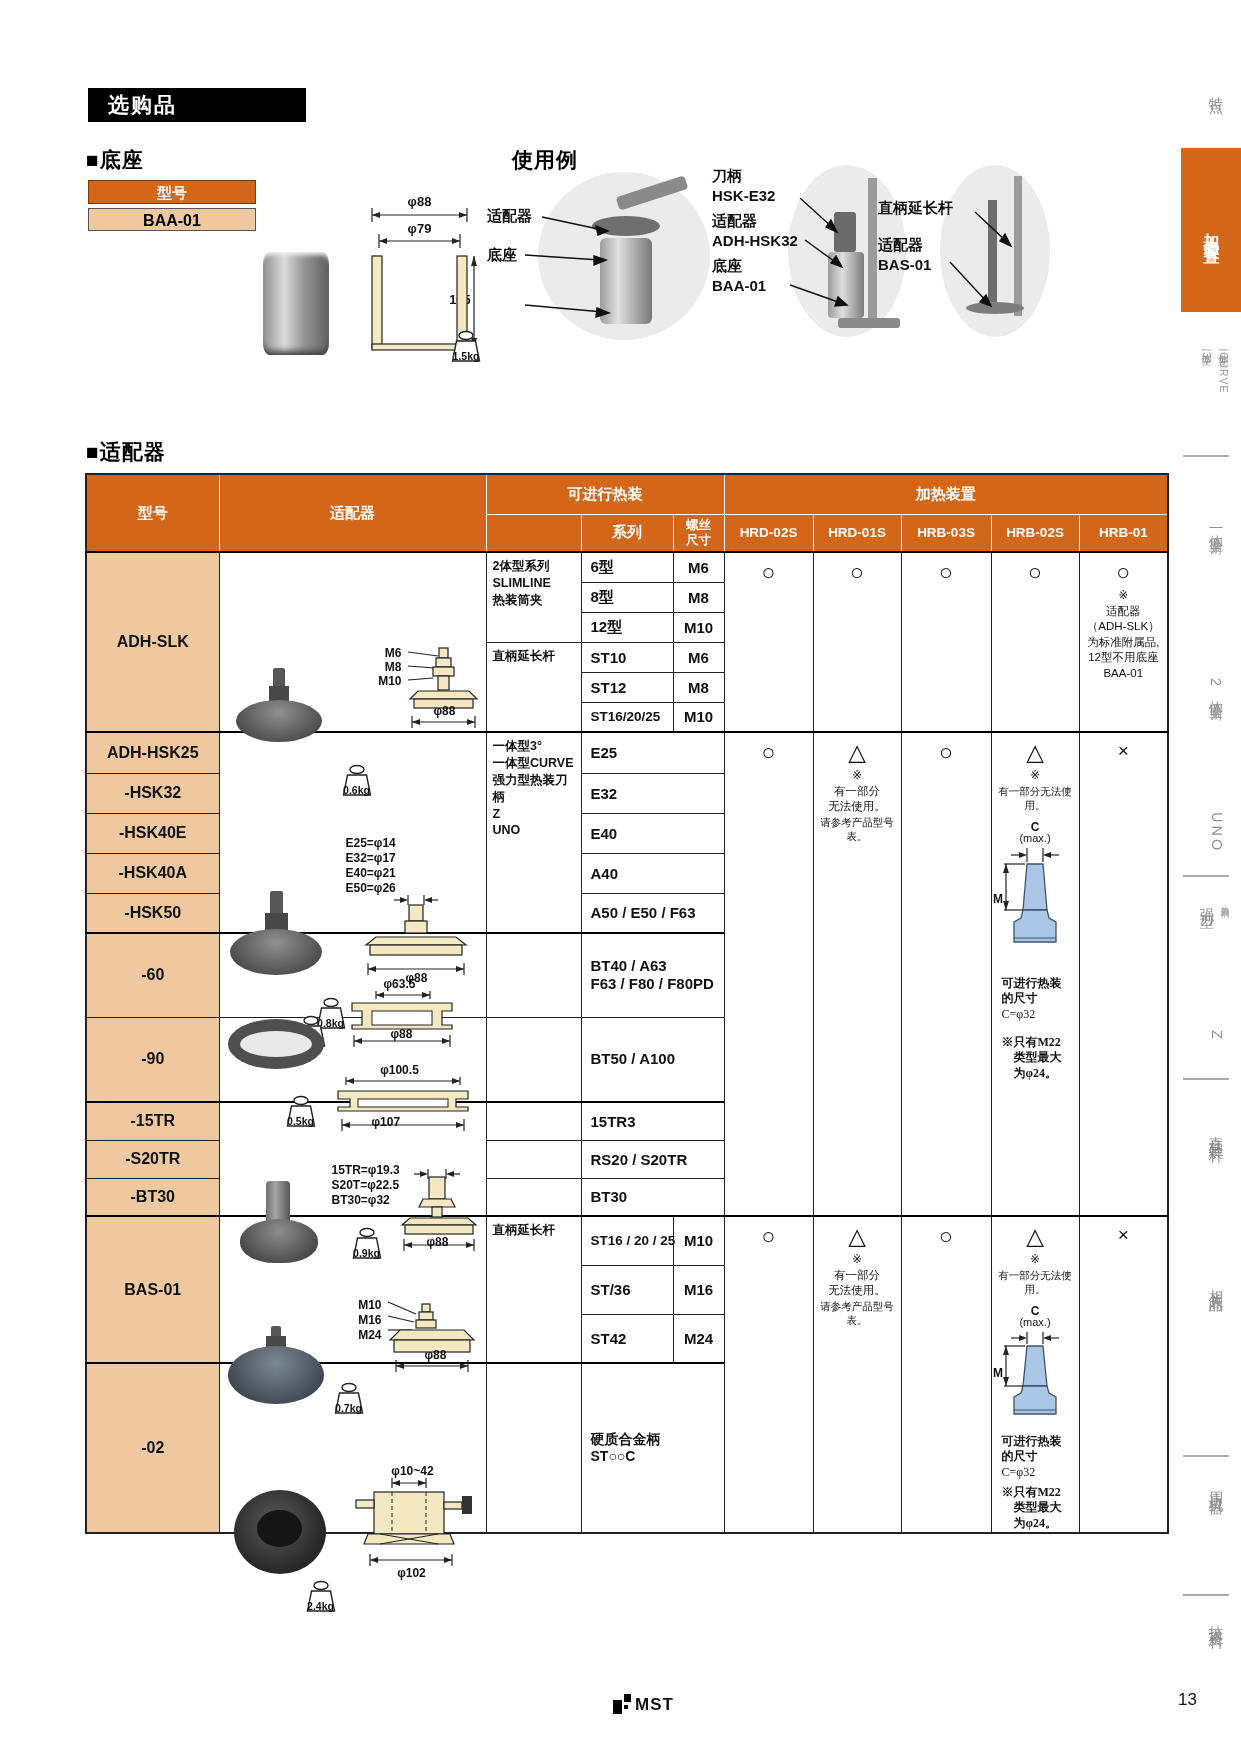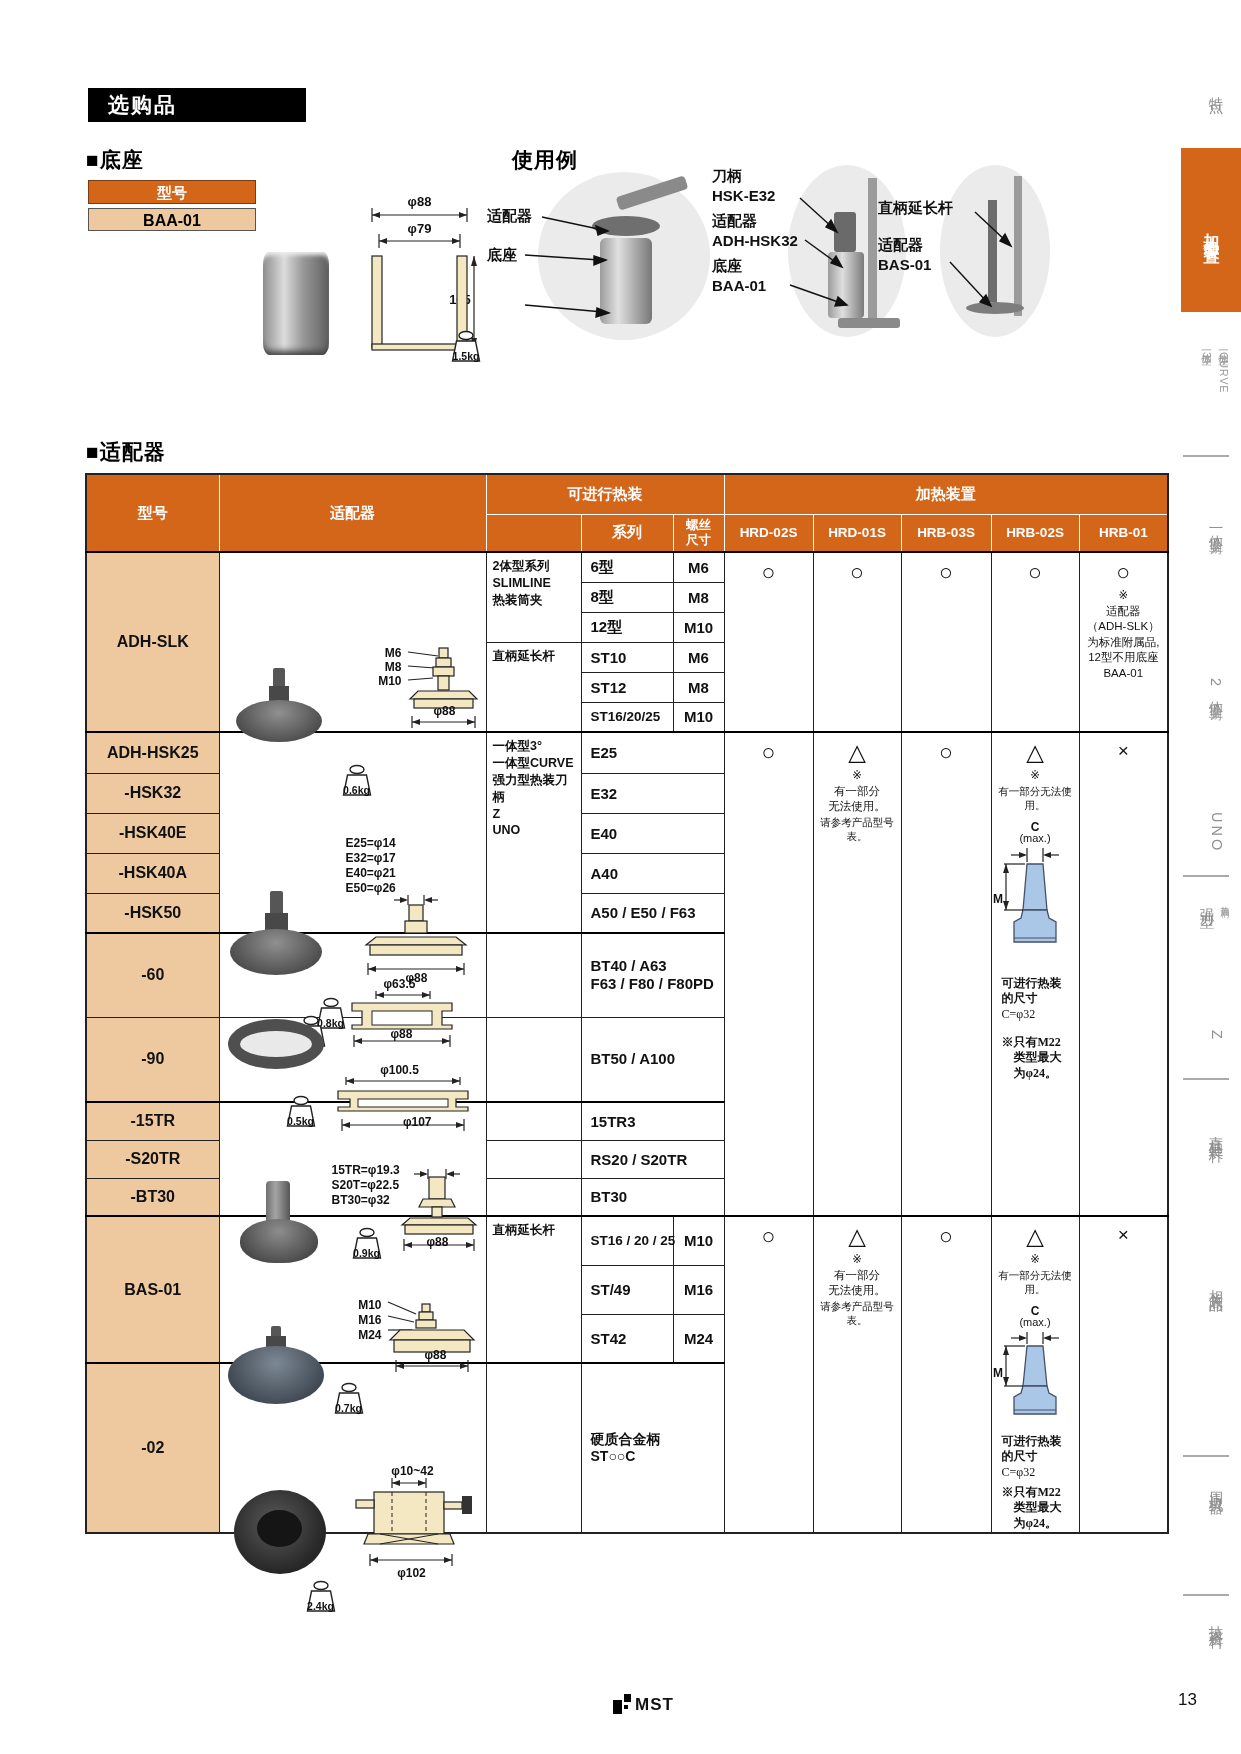--- a/index.html
+++ b/index.html
@@ -485,21 +485,21 @@
             <polygon class="arr" points="18,4 26,1 26,7"></polygon>
                 <polygon class="arr" points="132,4 124,1 124,7"></polygon>
             <path d="M10,14 H140 V22 H128 V30 H140 V34 H10 V30 H22 V22 H10 Z" class="tan"></path>
             <rect x="30" y="22" width="90" height="8" fill="#fff" stroke="#222" stroke-width="1"></rect>
             <line x1="14" y1="42" x2="14" y2="54" class="dimline"></line>
                 <line x1="136" y1="42" x2="136" y2="54" class="dimline"></line>
             <line x1="14" y1="48" x2="136" y2="48" class="dimline"></line>
             <polygon class="arr" points="14,48 22,45 22,51"></polygon>
                 <polygon class="arr" points="136,48 128,45 128,51"></polygon>
           </svg>
-          <span class="lbl" style="left:152px;top:56px;width:60px;text-align:right">φ107</span>
+          <span class="lbl" style="left:152px;top:56px;width:60px;text-align:left">φ107</span>
           <div class="weight" style="left:62px;top:36px">
             <svg width="38" height="34" viewBox="0 0 38 34">
                   <ellipse cx="19" cy="5.5" rx="7" ry="4" class="wt"></ellipse>
                   <path d="M9.5,11 h19 l4,20 h-27 z" class="wt"></path>
                 </svg>
             <span class="wlabel">0.5kg</span>
           </div>
         </div>
       </td>
       <td class="cat"></td>
@@ -655,21 +655,21 @@
           <span class="ln">※只有M22</span>
           <span class="ln" style="padding-left:12px">类型最大</span>
           <span class="ln" style="padding-left:12px">为φ24。</span>
         </div>
       </td>
       <td class="mark sep" rowspan="4">
             <div class="sym" style="font-size:19px">×</div>
           </td>
     </tr>
     <tr style="height:49px">
-      <td class="series">ST/49</td>
+      <td class="series">ST/36</td>
       <td class="screw">M16</td>
     </tr>
     <tr style="height:49px">
       <td class="series">ST42</td>
       <td class="screw">M24</td>
     </tr>
     <tr style="height:170px">
       <td class="model sep">-02</td>
       <td class="adp sep">
         <div class="ill">

